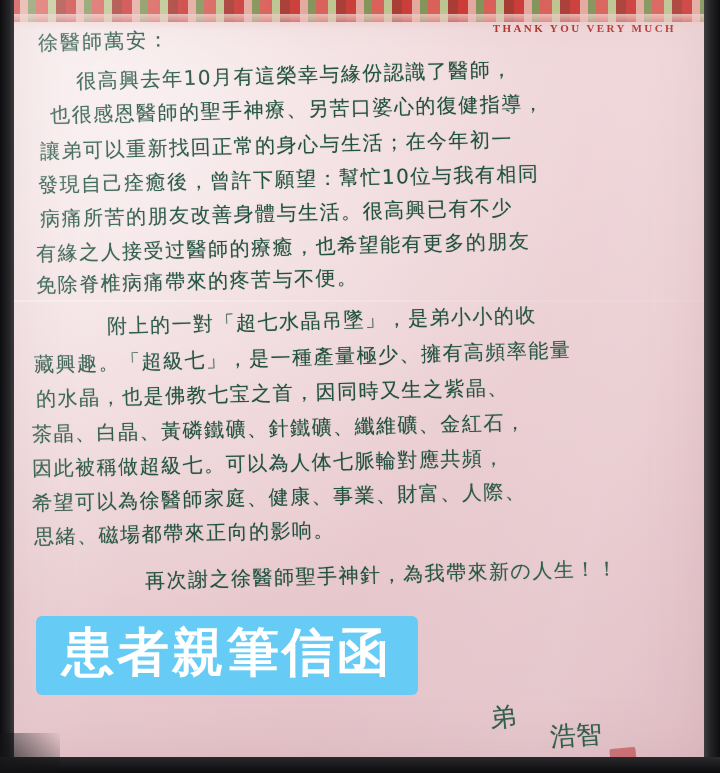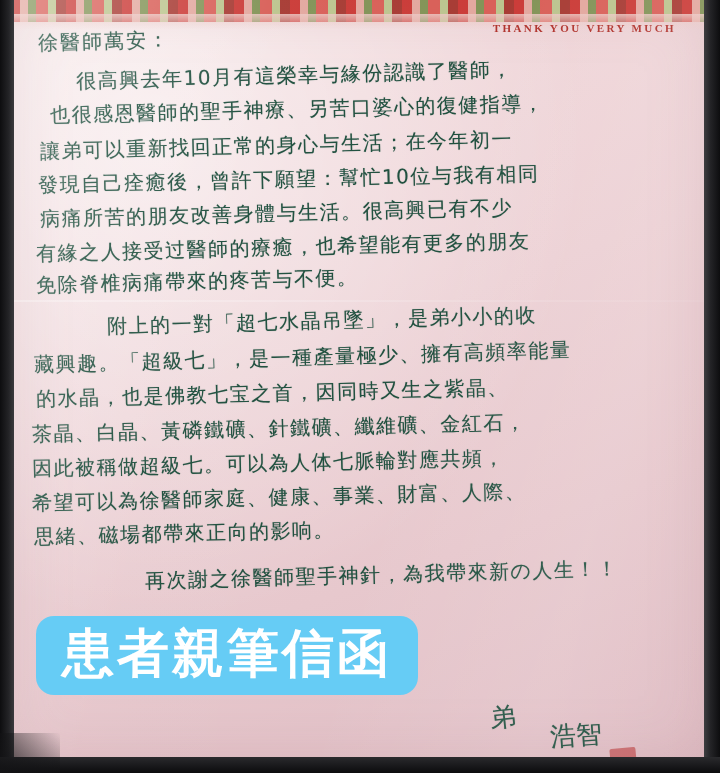--- a/index.html
+++ b/index.html
@@ -136,22 +136,22 @@
     transform: rotate(-5deg);
   }
   
   .caption {
     position: absolute;
     left: 36px;
     bottom: 78px;
     background: #66ccf5;
     color: #ffffff;
     padding: 10px 26px 14px 26px;
-    border-radius: 18px;
-    font-family: Liberation Sans, sans-serif;
+    border-radius: 6px;
+    font-family: Liberation Serif, serif;
     font-size: 52px;
     font-weight: bold;
     letter-spacing: 3px;
     line-height: 1.05;
     white-space: nowrap;
   }
   .paper-fold {
     position: absolute;
     left: 0;
     top: 300px;

